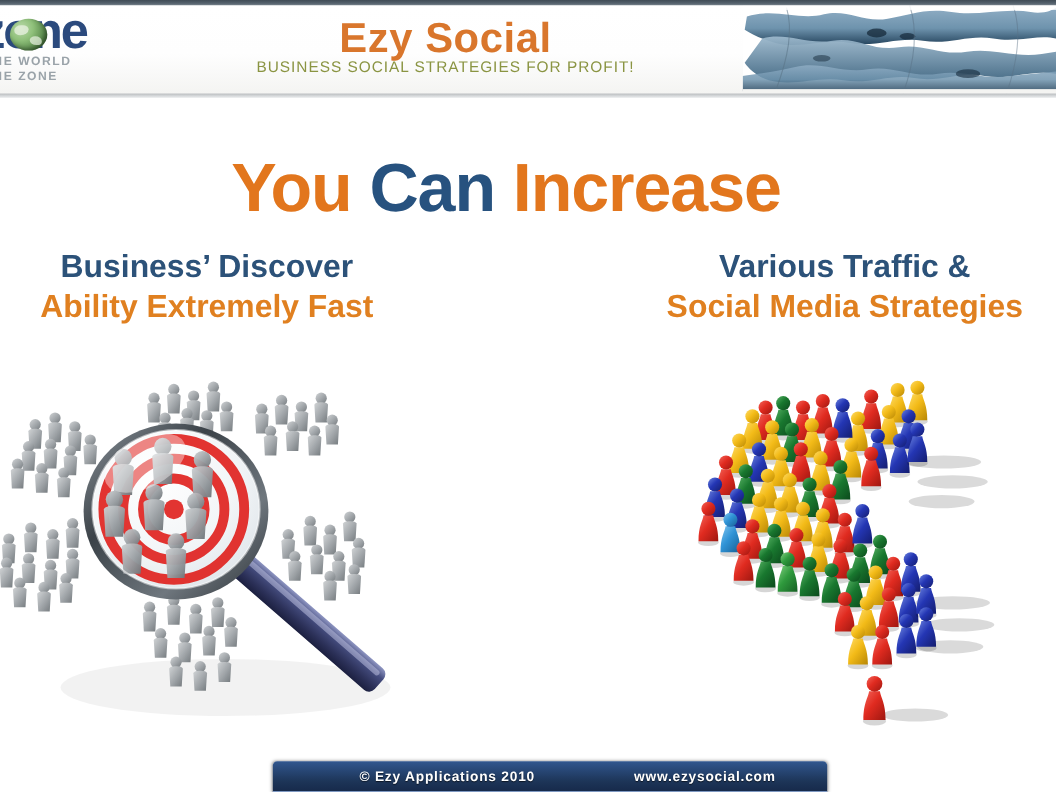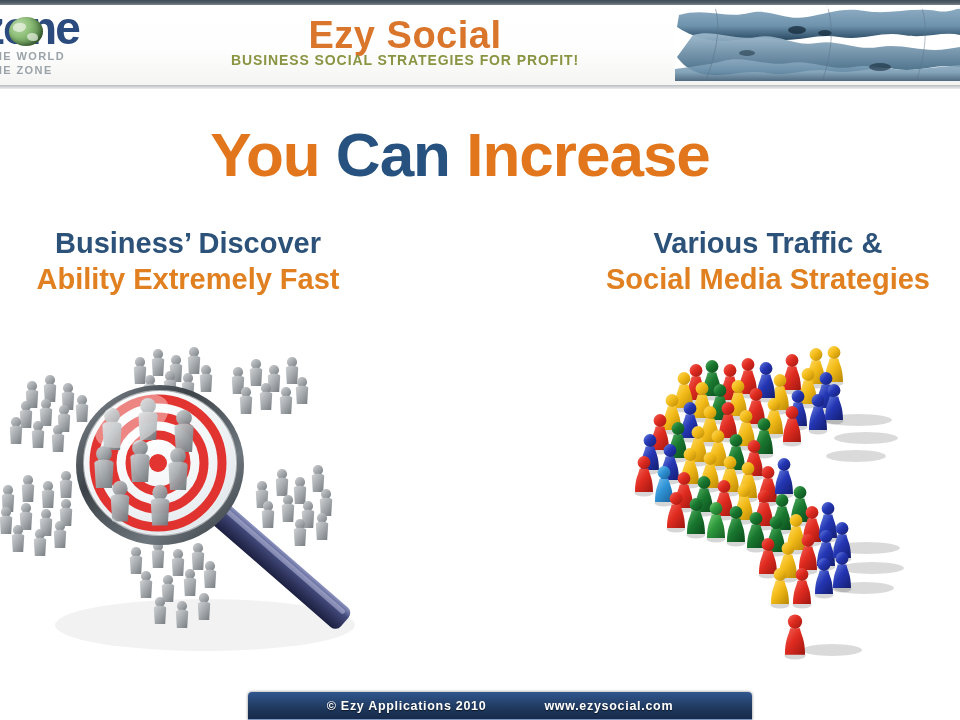--- a/index.html
+++ b/index.html
@@ -35,28 +35,28 @@
     background:#e9f2e2;border-radius:50% 40% 60% 45%;opacity:.75;}
   .logo-globe:after{content:"";position:absolute;left:18px;top:16px;width:11px;height:8px;
     background:#e9f2e2;border-radius:45% 55% 40% 60%;opacity:.7;}
   .logo-tag{position:absolute;left:2px;top:46px;font-size:11px;font-weight:bold;
     color:#9aa3a9;letter-spacing:1.4px;line-height:14px;white-space:nowrap;}
 
   
   .brand{position:absolute;left:150px;top:14px;width:510px;text-align:center;}
   .brand-name{font-size:38px;font-weight:bold;color:#d9762c;line-height:32px;
     letter-spacing:.5px;}
-  .brand-sub{font-size:14px;font-weight:bold;color:#8a9442;line-height:18px;
+  .brand-sub{font-size:14px;font-weight:normal;color:#8a9442;line-height:18px;
     letter-spacing:.9px;white-space:nowrap;}
 
   
   .worldmap{position:absolute;right:0;top:0;width:285px;height:80px;overflow:hidden;}
 
   
-  .main-title{position:absolute;left:0;top:122px;width:920px;text-align:center;
+  .main-title{position:absolute;left:0;top:139px;width:920px;text-align:center;
     font-size:62px;font-weight:bold;line-height:66px;letter-spacing:-1px;
     white-space:nowrap;}
   .t-orange{color:#e2761d;}
   .t-blue{color:#27527f;}
 
   
   .col{position:absolute;top:225px;}
   .col-left{left:-14px;width:404px;text-align:center;}
   .col-right{left:566px;width:404px;text-align:center;}
   .sub-line1{font-size:29px;font-weight:bold;color:#2c5279;line-height:36px;white-space:nowrap;}
@@ -67,21 +67,21 @@
   .art-left{left:0px;top:325px;width:400px;height:350px;}
   .art-right{left:620px;top:320px;width:340px;height:360px;}
 
   
   .footer{position:absolute;left:248px;top:692px;width:504px;height:28px;
     border-radius:4px 4px 0 0;
     background:linear-gradient(180deg,#31578f 0%,#2a4b7c 22%,#1d3558 65%,#16294a 100%);
     box-shadow:0 -1px 0 #7f99c2 inset, 0 0 3px rgba(0,0,0,.5);
     display:flex;align-items:center;justify-content:center;gap:58px;}
   .footer span{color:#ffffff;font-size:12.5px;font-weight:bold;letter-spacing:.7px;
-    white-space:nowrap;text-shadow:0 1px 1px rgba(0,0,0,.6);}
+    white-space:nowrap;text-shadow:0 1px 1px rgba(0,0,0,.6);margin-left:32px;}
 </style>
 </head>
 <body>
 
 <div class="slide">
 
   <div class="top-rule"></div>
 
   <div class="header">
 

